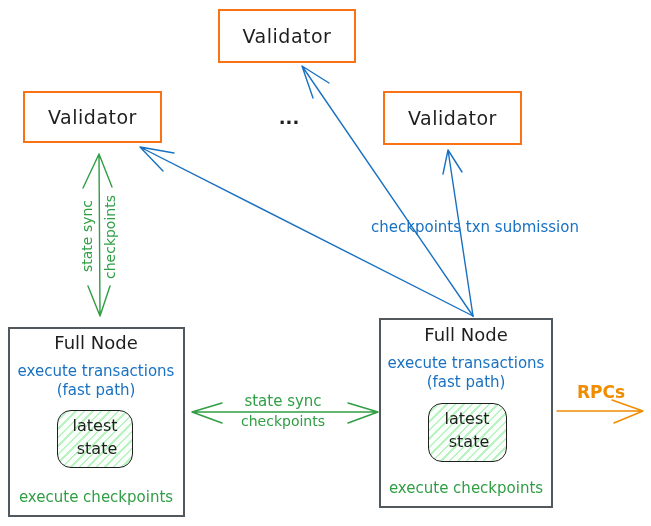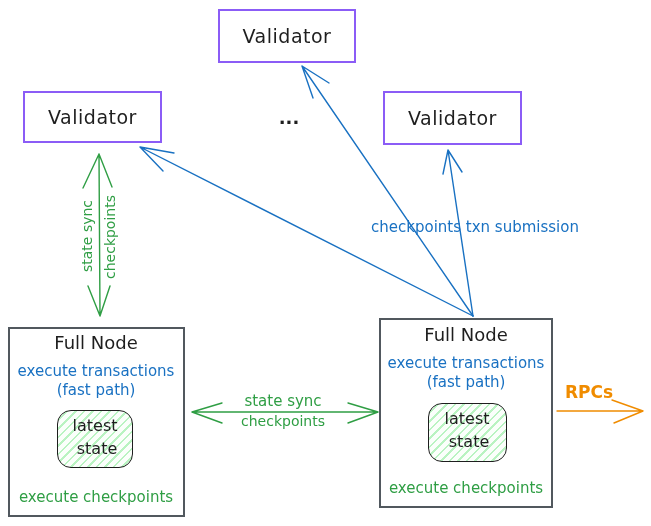--- a/index.html
+++ b/index.html
@@ -28,21 +28,21 @@
   .stroke-green  { stroke: var(--green); }
   .stroke-orange { stroke: var(--orange); }
 
   .box {
     position: absolute;
     background: #ffffff;
     z-index: 2;
     box-sizing: border-box;
   }
   .validator {
-    border: 2px solid #8b5cf6;
+    border: 2px solid #f97316;
     display: flex;
     align-items: center;
     justify-content: center;
     font-size: 19px;
     letter-spacing: 0.5px;
     color: var(--ink);
   }
   .fullnode {
     border: 2px solid #51585e;
   }
@@ -63,21 +63,21 @@
     position: absolute;
     z-index: 4;
     white-space: nowrap;
     transform: translateX(-50%);
     line-height: 1.1;
   }
   .t-center-v { transform: translate(-50%, -50%) rotate(-90deg); }
   .ink    { color: var(--ink); }
   .blue   { color: var(--blue); }
   .green  { color: var(--green); }
-  .orange { color: var(--orange); }
+  .orange { color: var(--orange); margin-left: 12px; }
   .fs15 { font-size: 15px; }
   .fs14 { font-size: 14px; }
   .fs16 { font-size: 16px; }
   .fs17 { font-size: 17px; }
   .fs18 { font-size: 18px; }
   .bold { font-weight: bold; }
 </style>
 </head>
 <body>
 

